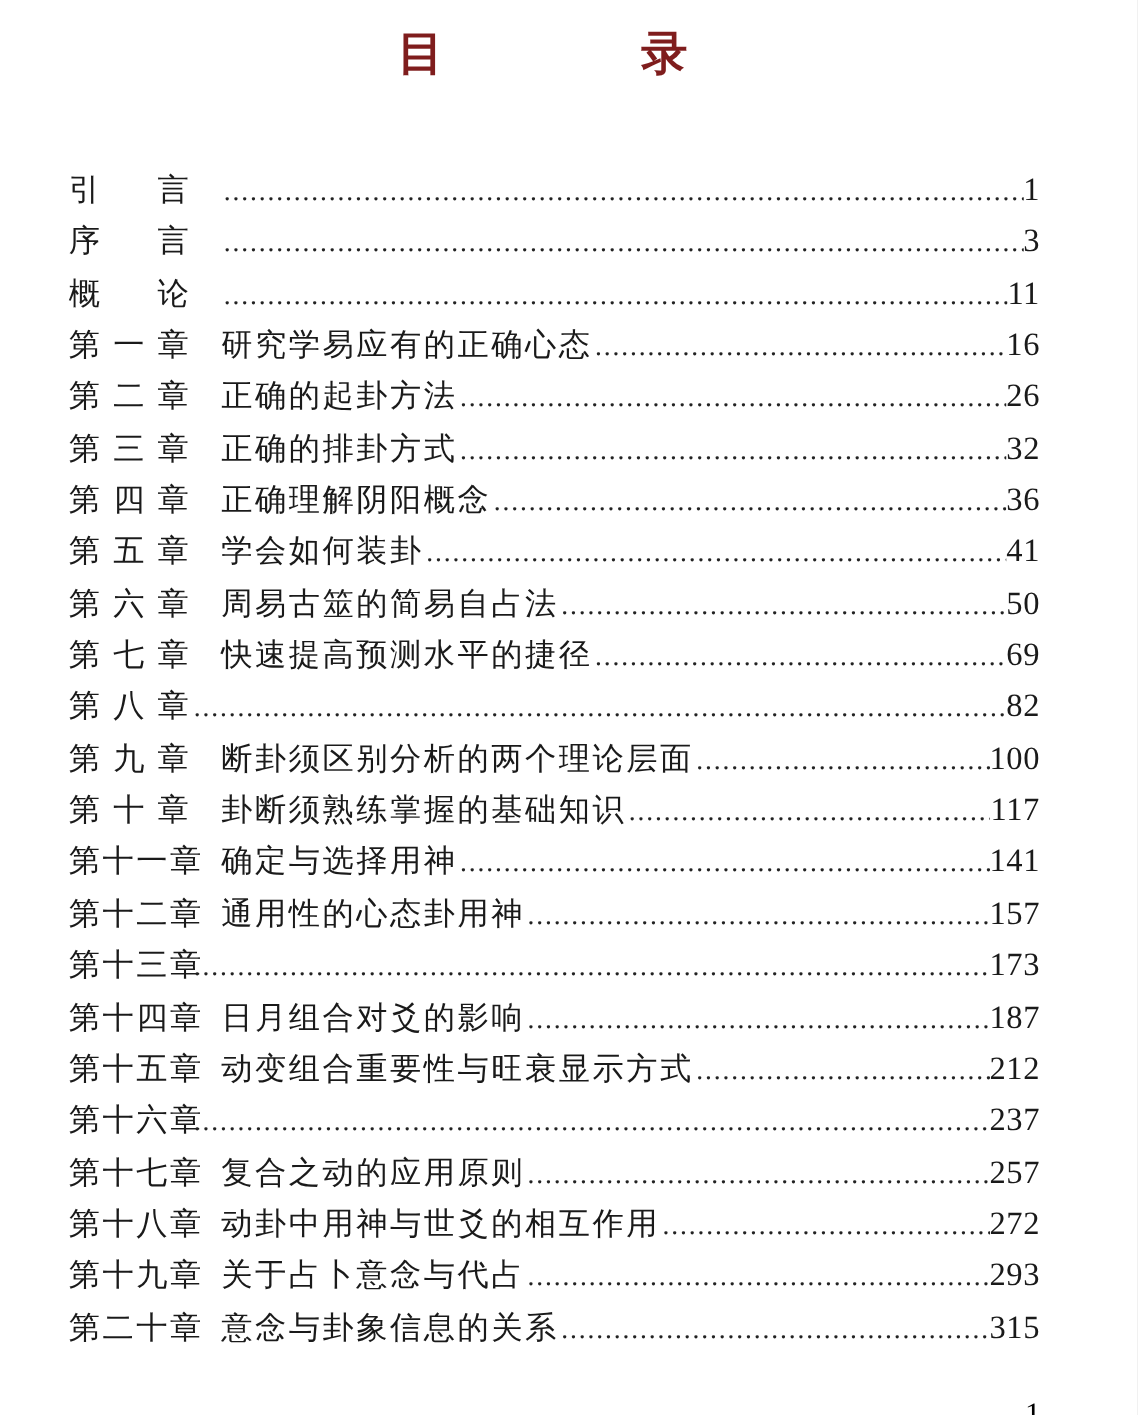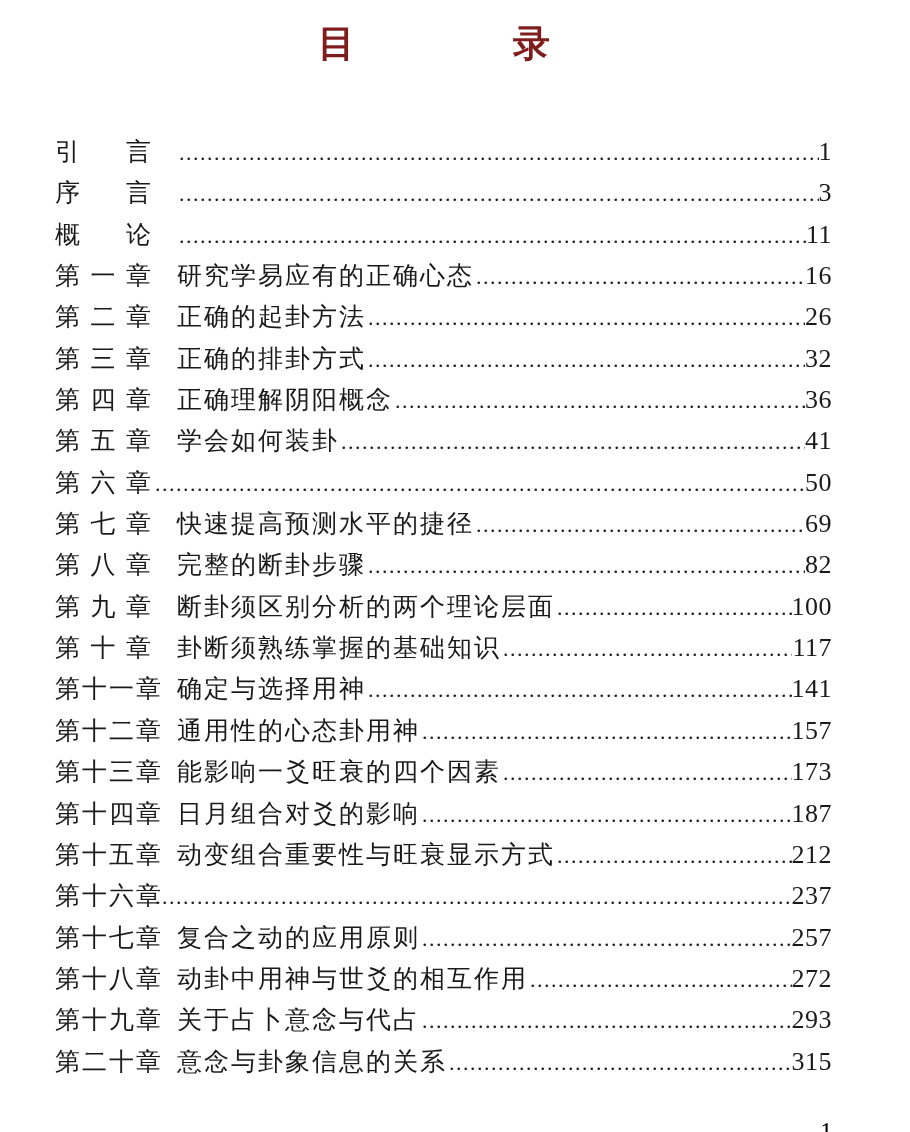--- a/index.html
+++ b/index.html
@@ -139,34 +139,34 @@
 
   <div class="toc-row">
     <span class="entry-label">第五章</span>
     <span class="entry-title">学会如何装卦</span>
     <span class="dots">................................................................................................................................................................................................................................................</span>
     <span class="page-num">41</span>
   </div>
 
   <div class="toc-row">
     <span class="entry-label">第六章</span>
+    <span class="entry-title">周易古筮的简易自占法</span>
     <span class="dots">................................................................................................................................................................................................................................................</span>
     <span class="page-num">50</span>
   </div>
 
   <div class="toc-row">
     <span class="entry-label">第七章</span>
     <span class="entry-title">快速提高预测水平的捷径</span>
     <span class="dots">................................................................................................................................................................................................................................................</span>
     <span class="page-num">69</span>
   </div>
 
   <div class="toc-row">
     <span class="entry-label">第八章</span>
-    <span class="entry-title">完整的断卦步骤</span>
     <span class="dots">................................................................................................................................................................................................................................................</span>
     <span class="page-num">82</span>
   </div>
 
   <div class="toc-row">
     <span class="entry-label">第九章</span>
     <span class="entry-title">断卦须区别分析的两个理论层面</span>
     <span class="dots">................................................................................................................................................................................................................................................</span>
     <span class="page-num">100</span>
   </div>
@@ -187,21 +187,20 @@
 
   <div class="toc-row">
     <span class="entry-label">第十二章</span>
     <span class="entry-title">通用性的心态卦用神</span>
     <span class="dots">................................................................................................................................................................................................................................................</span>
     <span class="page-num">157</span>
   </div>
 
   <div class="toc-row">
     <span class="entry-label">第十三章</span>
-    <span class="entry-title">能影响一爻旺衰的四个因素</span>
     <span class="dots">................................................................................................................................................................................................................................................</span>
     <span class="page-num">173</span>
   </div>
 
   <div class="toc-row">
     <span class="entry-label">第十四章</span>
     <span class="entry-title">日月组合对爻的影响</span>
     <span class="dots">................................................................................................................................................................................................................................................</span>
     <span class="page-num">187</span>
   </div>

